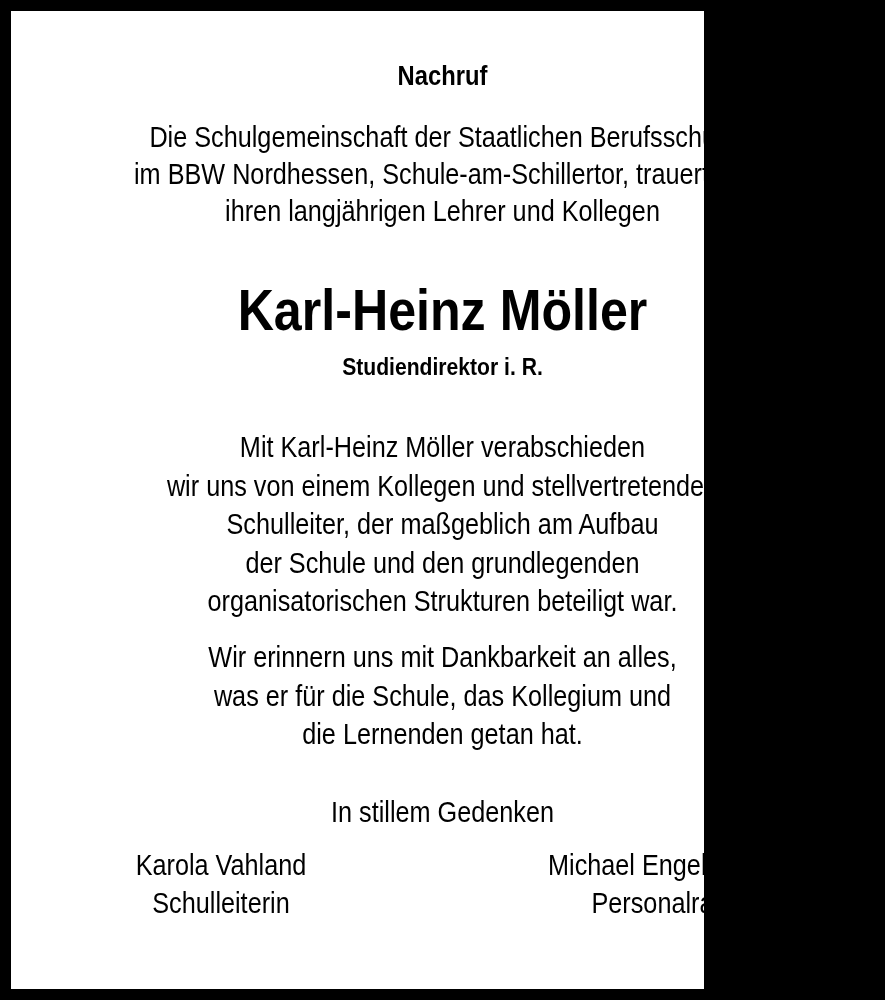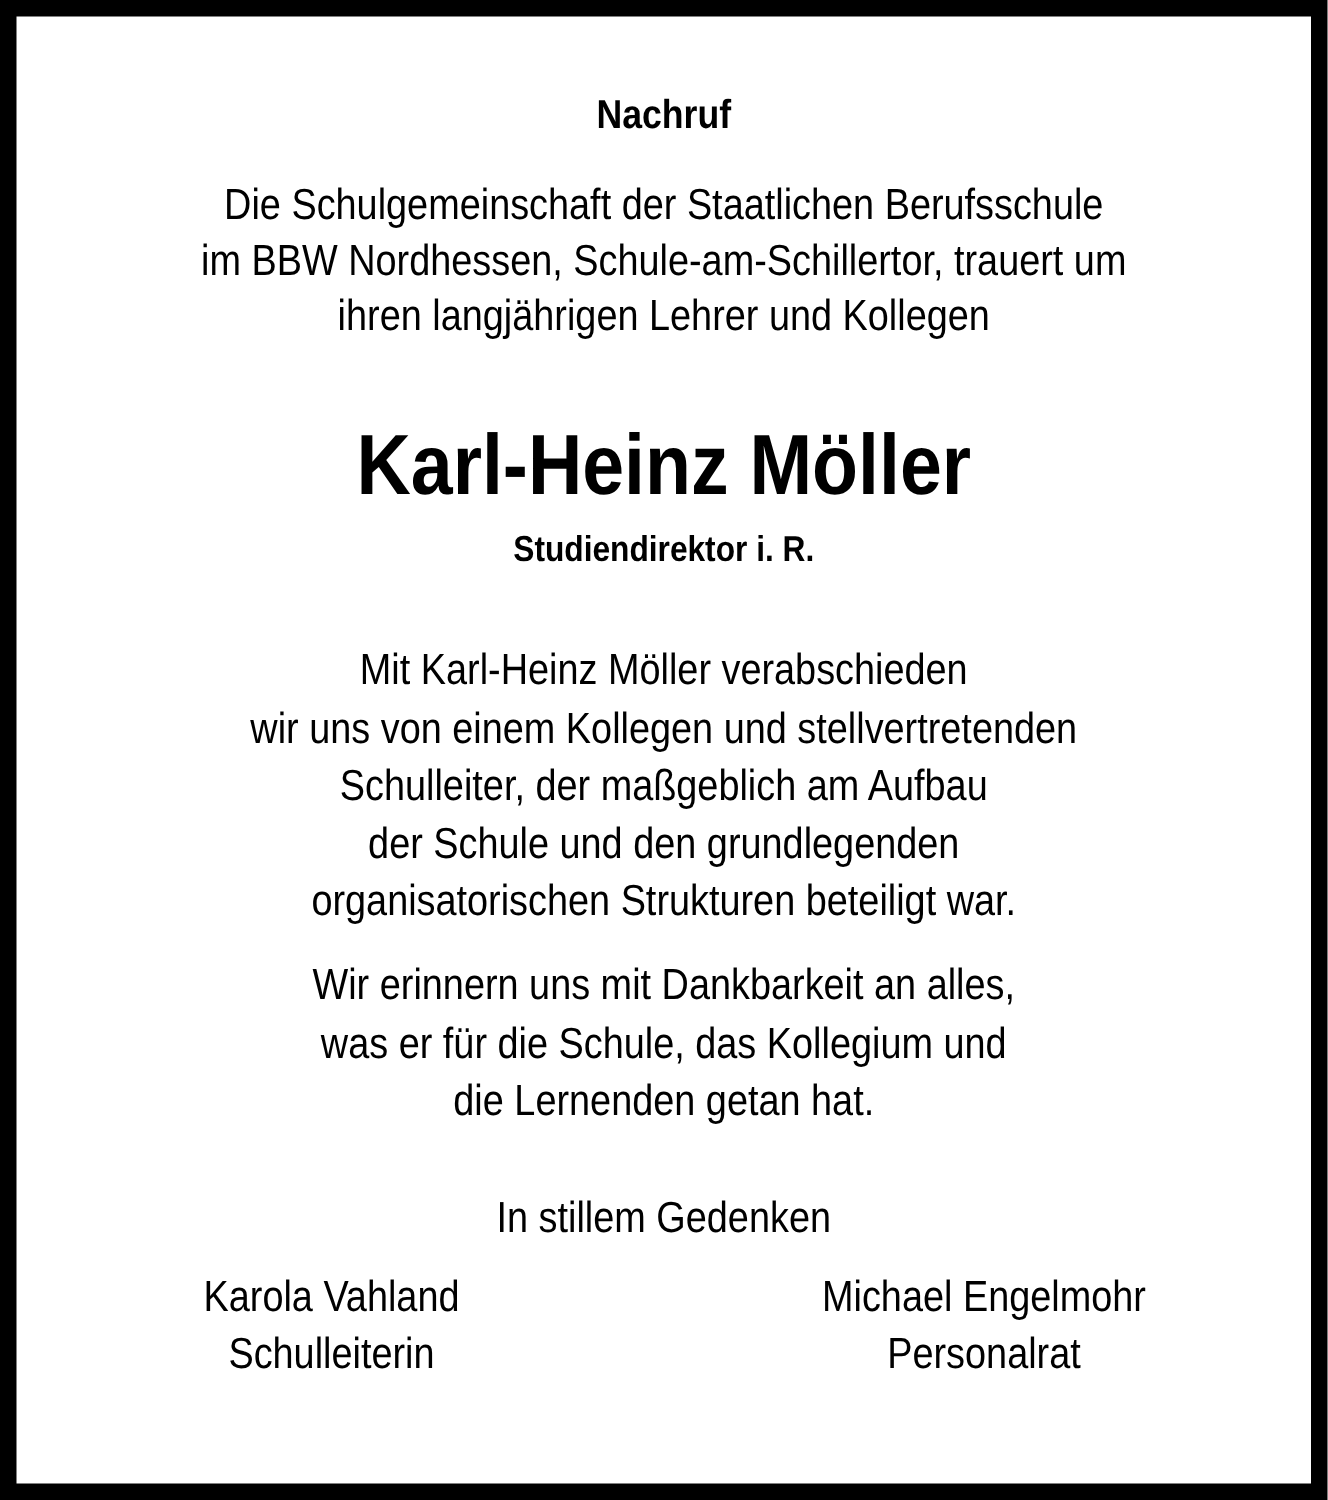--- a/index.html
+++ b/index.html
@@ -4,21 +4,21 @@
   <style>
     html, body { margin: 0; padding: 0; }
     body {
       width: 885px; height: 1000px; background: #000;
       position: relative; overflow: hidden;
       font-family: "Liberation Sans", "DejaVu Sans", sans-serif;
       color: #000;
     }
     .card {
       position: absolute; left: 11px; top: 11px;
-      width: 863px; height: 978px; background: #fff;
+      width: 693px; height: 978px; background: #fff;
     }
     .line { position: absolute; left: 0; width: 863px; text-align: center; white-space: nowrap; }
     .title { font-weight: bold; font-size: 27px; top: 50px; transform: scaleX(0.88); }
     .intro { font-size: 29px; line-height: 37px; top: 108px; transform: scaleX(0.87); }
     .name { font-weight: bold; font-size: 57px; top: 266px; transform: scaleX(0.88); }
     .rank { font-weight: bold; font-size: 24px; top: 342px; transform: scaleX(0.88); }
     .para1 { font-size: 29px; line-height: 38.5px; top: 417px; transform: scaleX(0.87); }
     .para2 { font-size: 29px; line-height: 38.5px; top: 627px; transform: scaleX(0.87); }
     .closing { font-size: 29px; top: 785px; transform: scaleX(0.87); }
     .sig { position: absolute; top: 835px; text-align: center; font-size: 29px; line-height: 38px; white-space: nowrap; transform: scaleX(0.87); }

